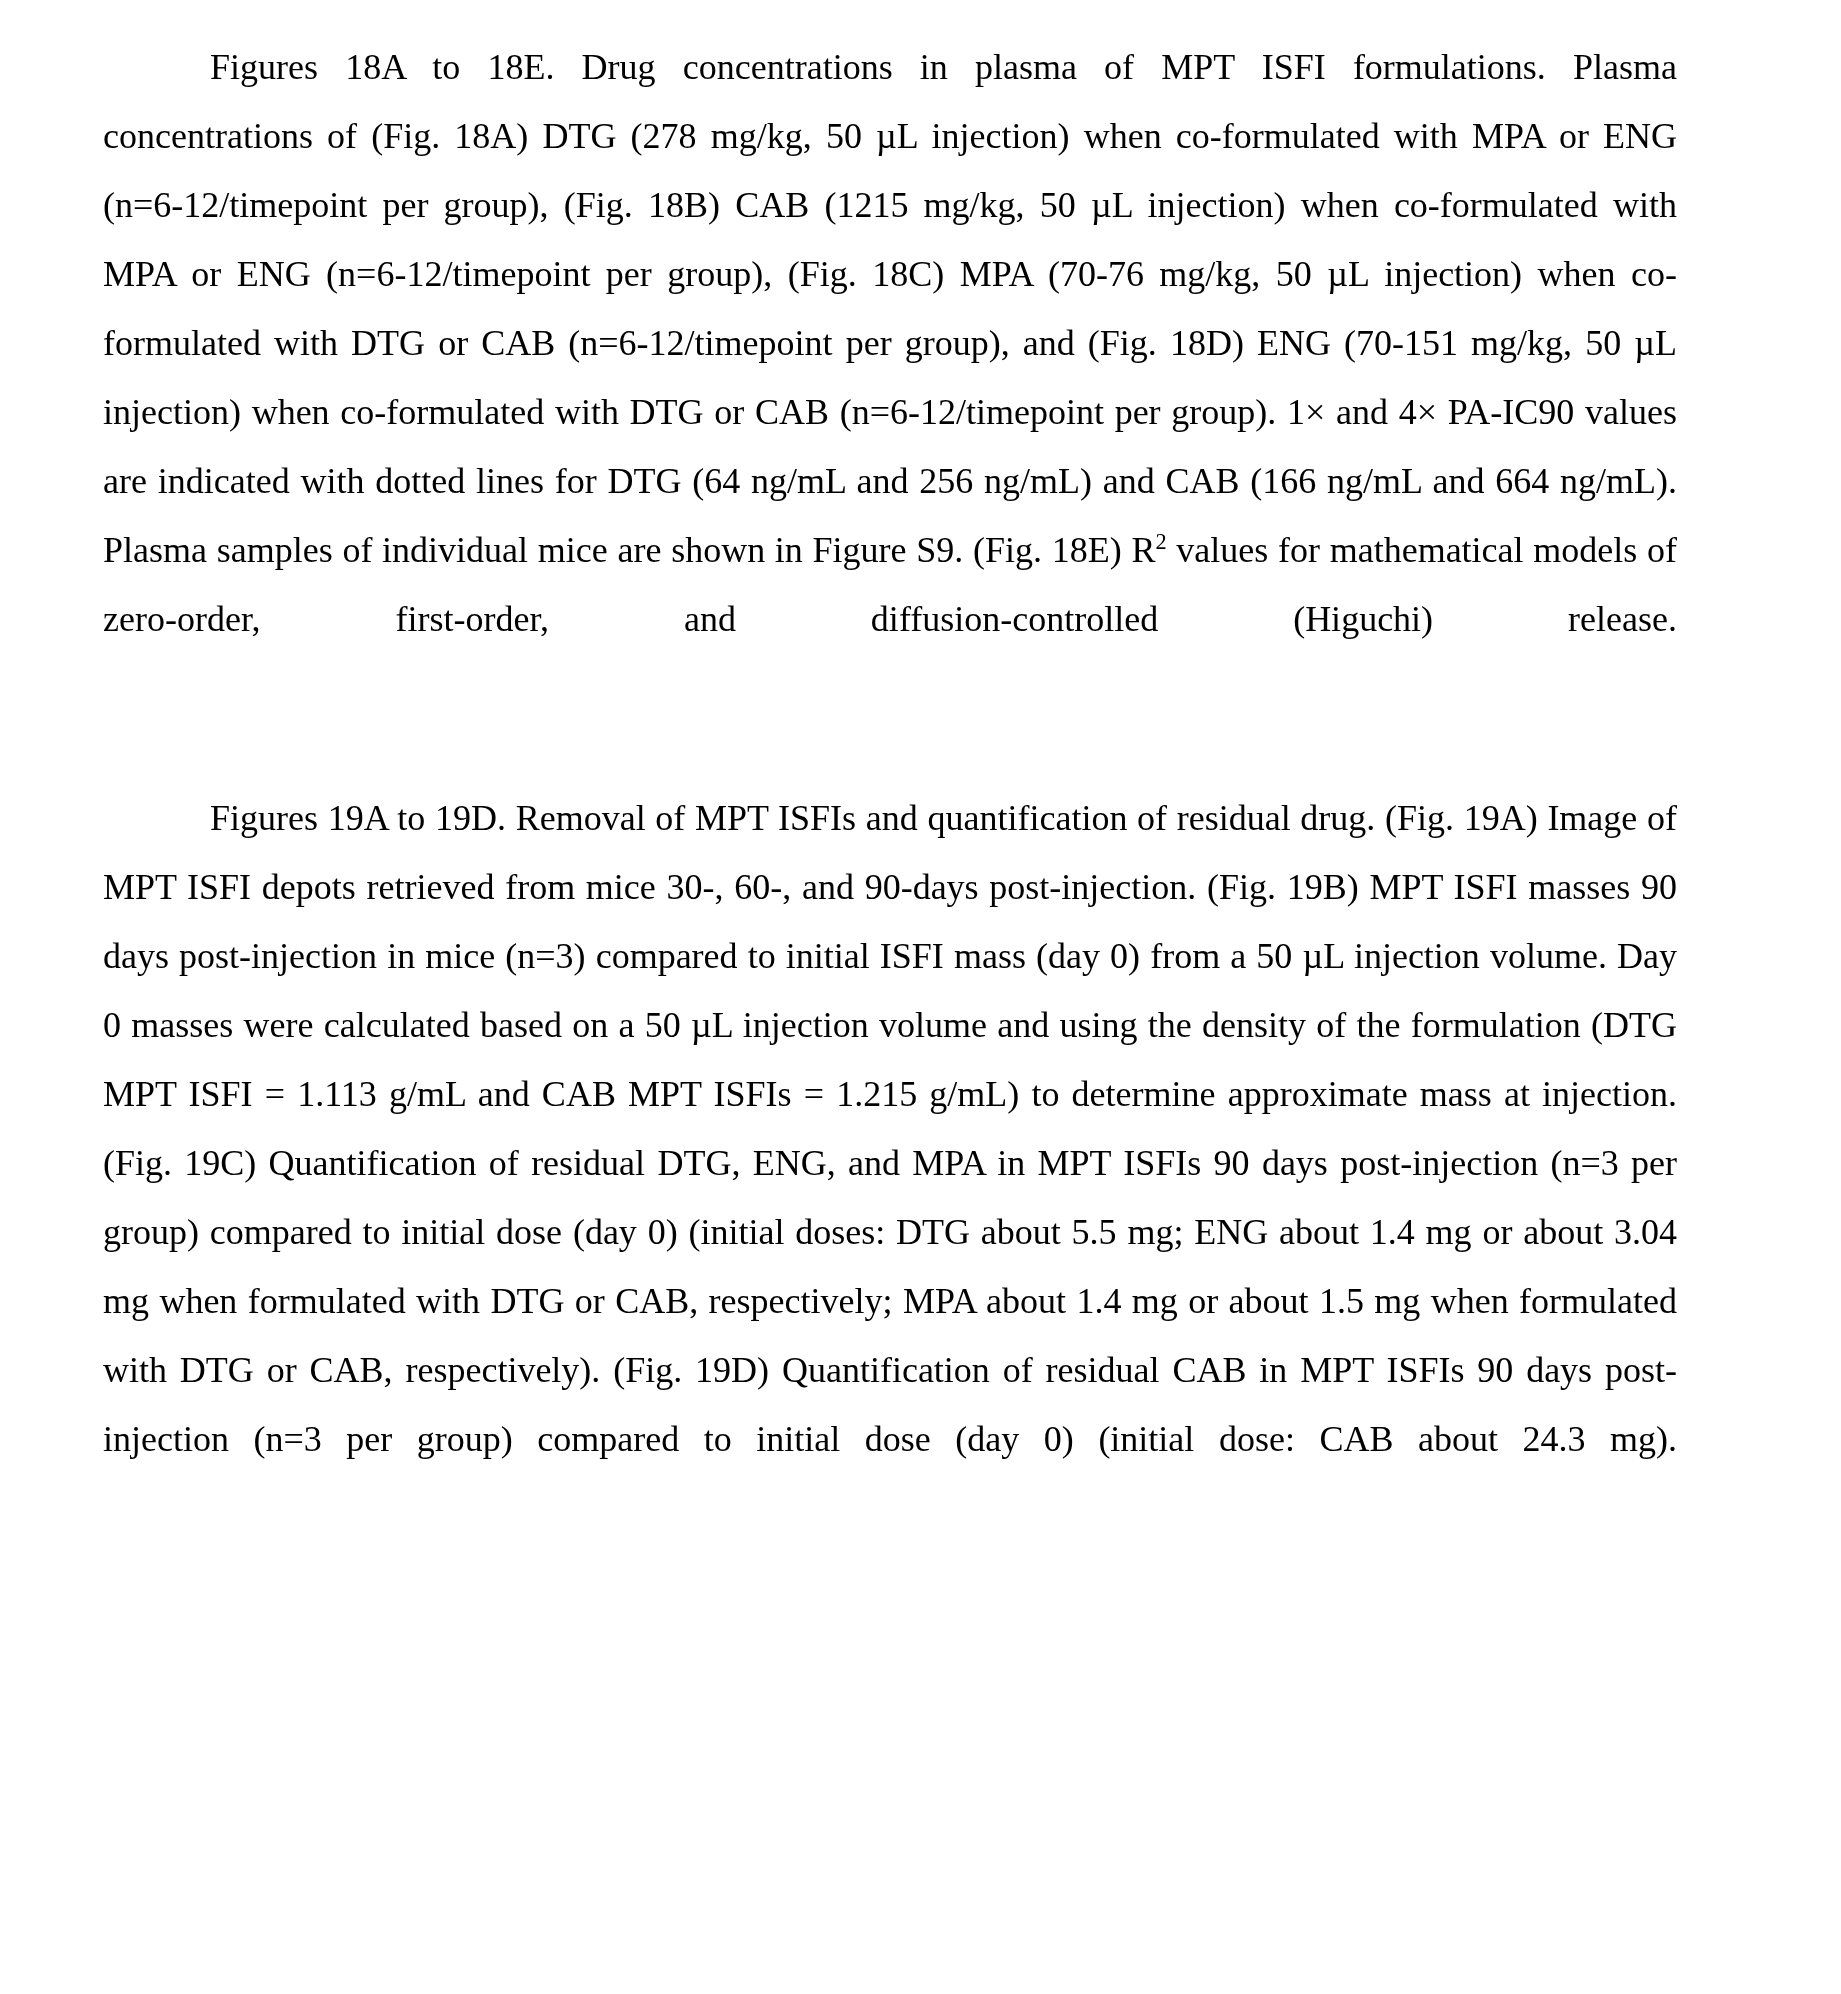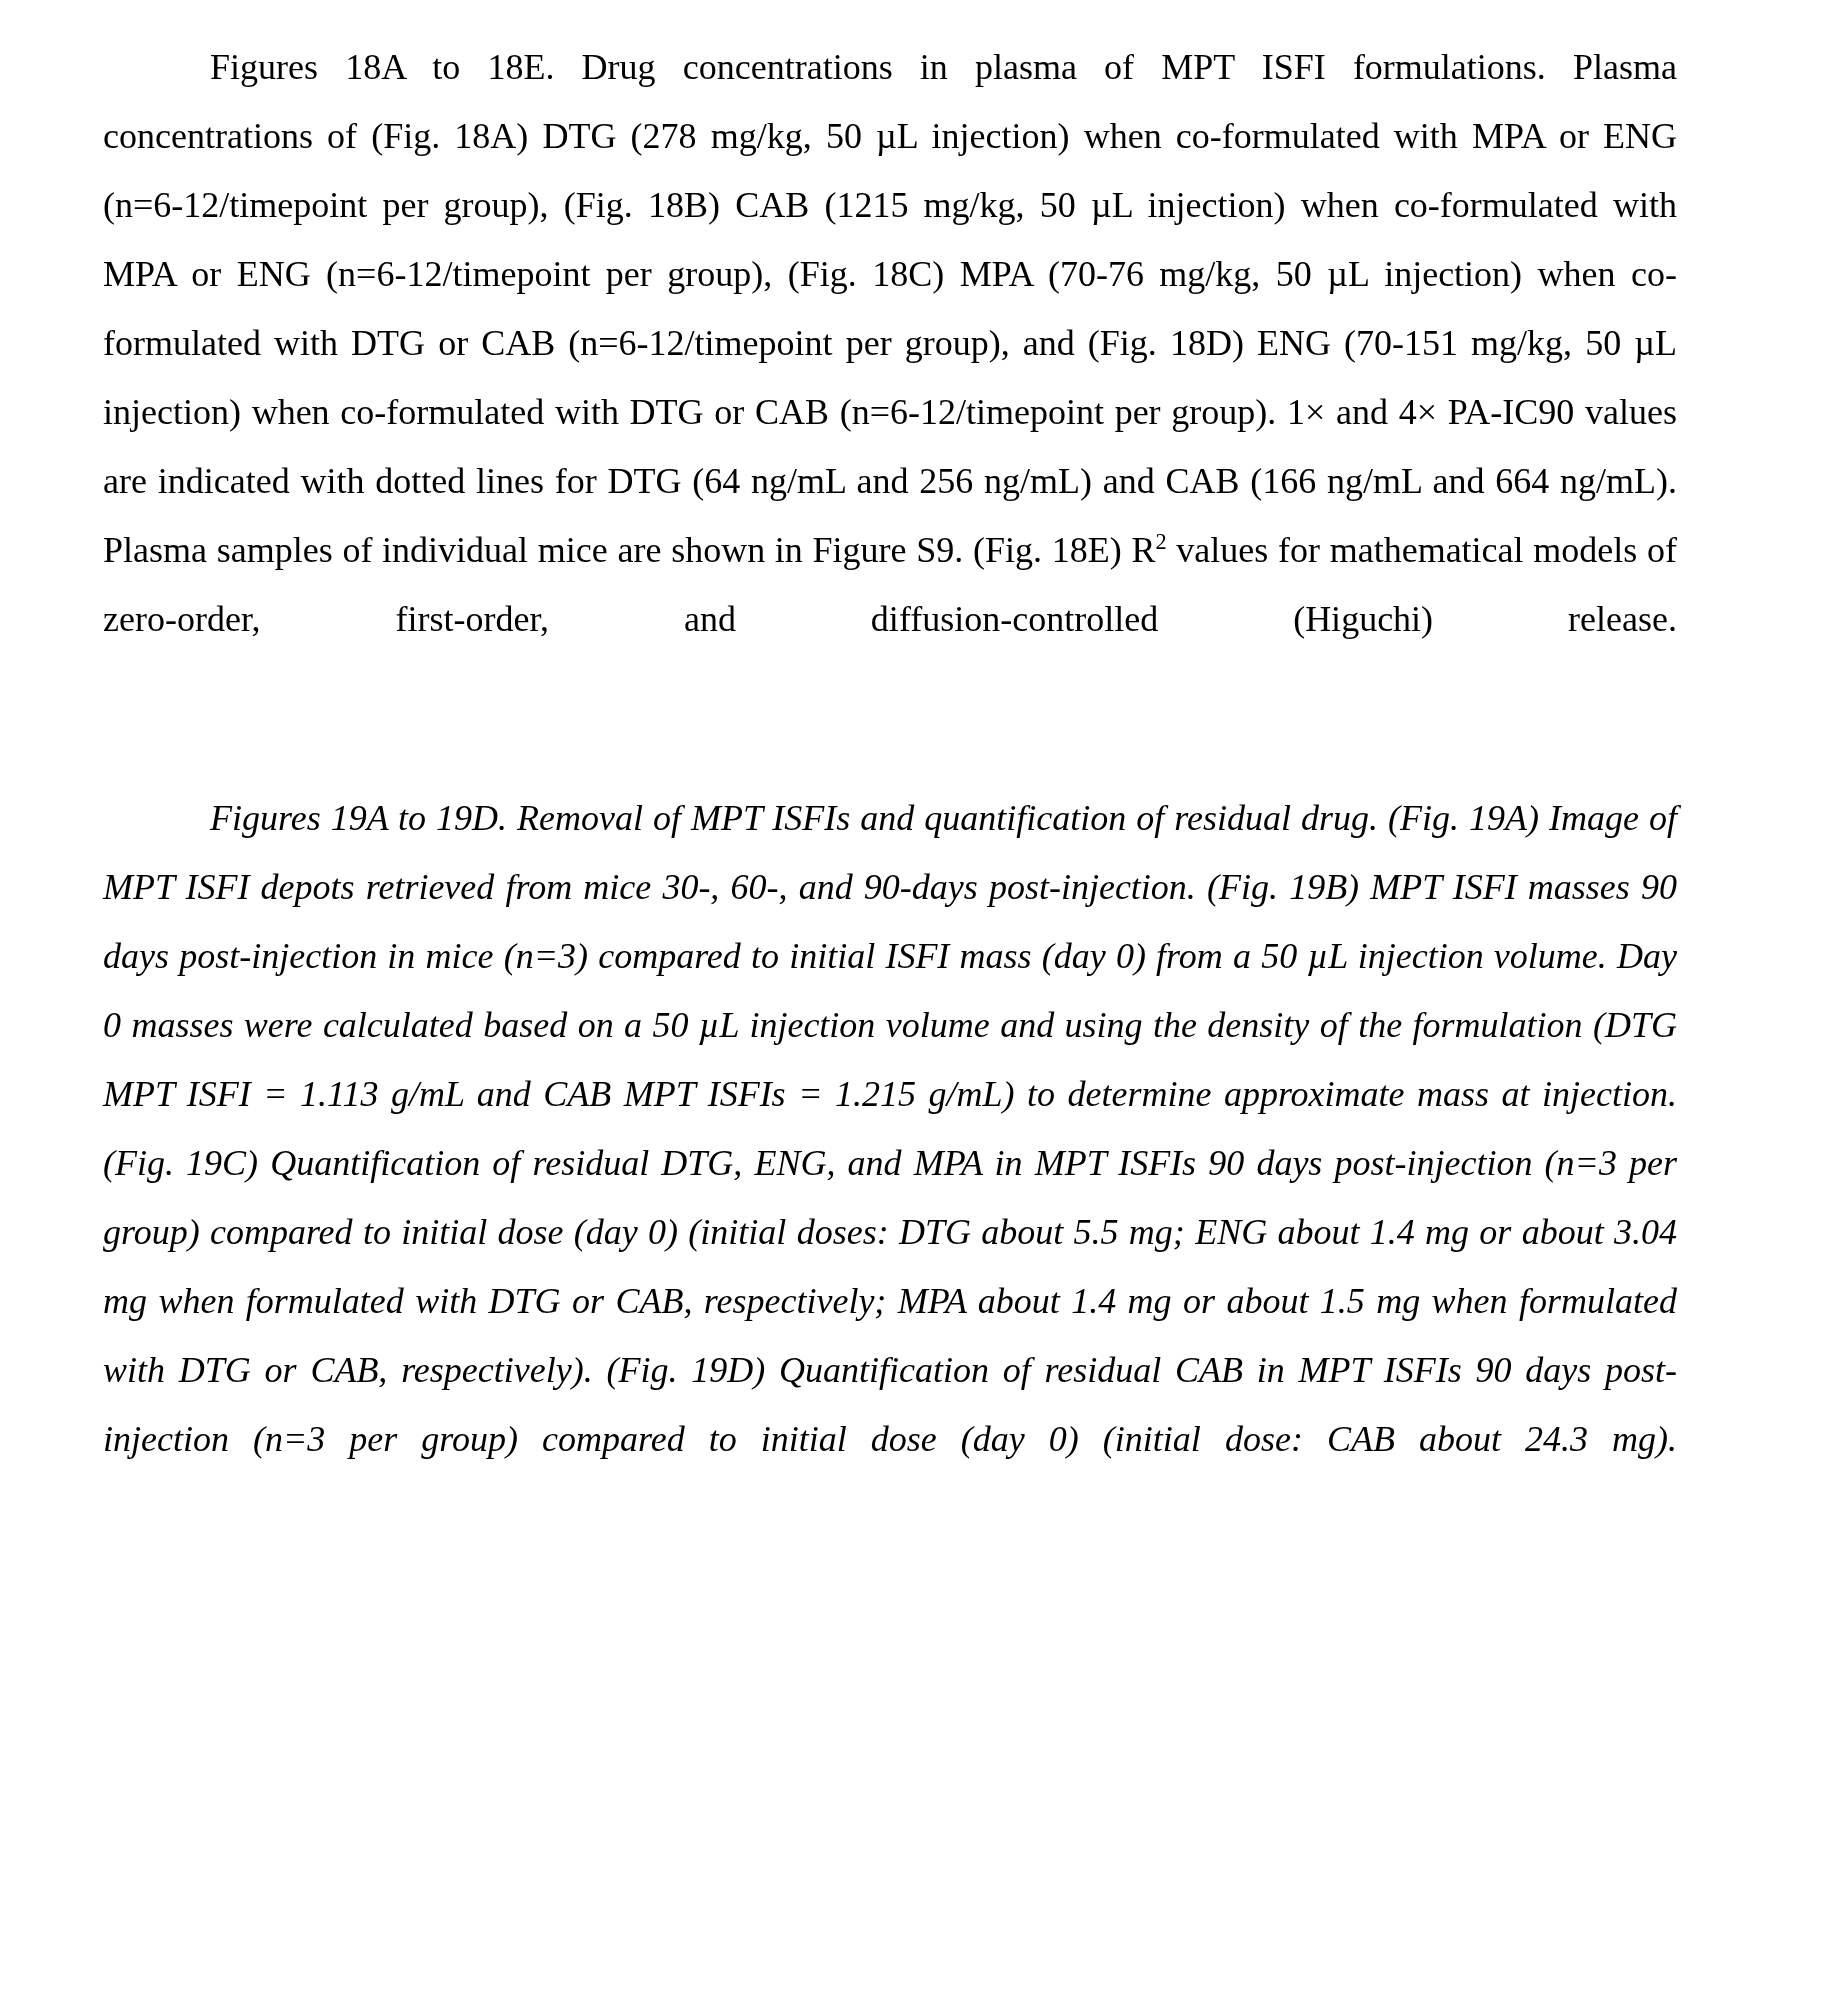--- a/index.html
+++ b/index.html
@@ -32,21 +32,20 @@
     margin: 0;
     hyphens: none;
     -webkit-hyphens: none;
     word-spacing: 0.012em;
   }
   .para.second {
     margin-top: 61px;
   }
   .para.last-para {
     text-align: justify;
-    font-style: italic;
   }
   
   .para::after {
     content: "";
     display: inline-block;
     width: 100%;
   }
   sup.sq {
     font-size: 0.62em;
     vertical-align: super;

